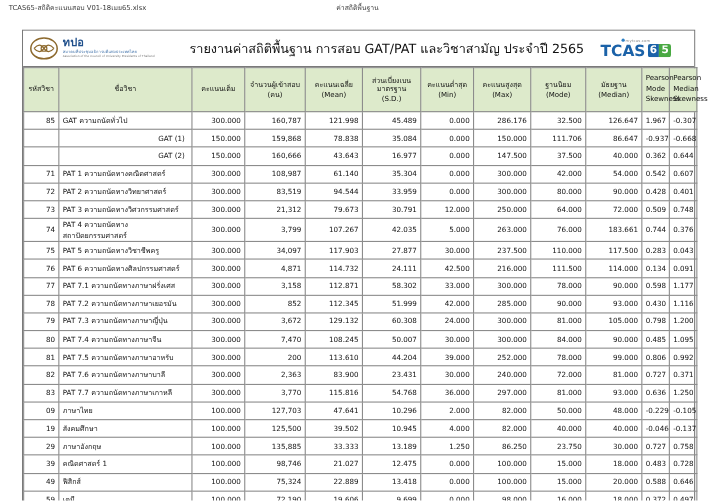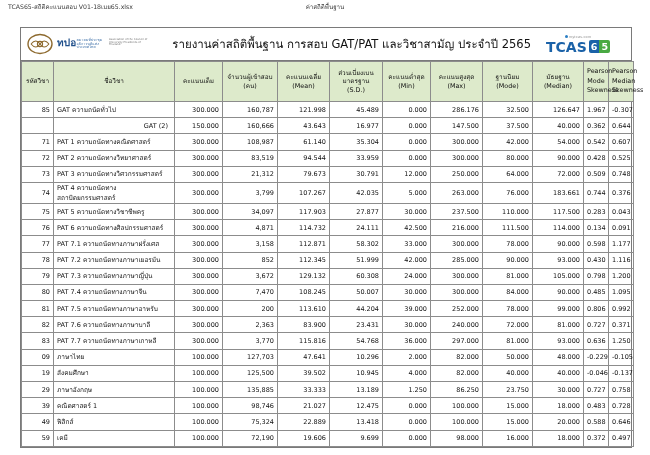--- a/index.html
+++ b/index.html
@@ -34,38 +34,38 @@
     background: #fff;
   }
   .logo-cell {
     width: 128px; height: 33px; display: flex; align-items: center;
     padding-left: 6px; gap: 4px; flex: 0 0 128px;
   }
   .nupo-mark {
     width: 26px; height: 22px; flex: 0 0 26px;
     display: flex; align-items: center; justify-content: center;
   }
-  .nupo-text { display: flex; flex-direction: row; justify-content: flex-start; line-height: 1; }
+  .nupo-text { display: flex; flex-direction: column; justify-content: flex-start; line-height: 1; }
   .nupo-th { font-size: 10px; font-weight: 700; color: #1f4f8b; letter-spacing: .2px; }
   .nupo-sub1 { font-size: 3.6px; color: #3b6ea8; margin-top: 1.4px; letter-spacing: .1px; }
   .nupo-sub2 { font-size: 2.6px; color: #6f6f6f; margin-top: 1px; letter-spacing: .05px; }
 
   .title-main {
     flex: 1 1 auto; text-align: right; font-size: 11.5px; color: #111;
     font-family: "DejaVu Sans", "Liberation Sans", sans-serif;
     white-space: nowrap;
   }
   .tcas-cell {
     width: 100px; flex: 0 0 100px; height: 33px;
     display: flex; flex-direction: column; align-items: center; justify-content: center;
     padding-right: 6px;
   }
   .tcas-tiny { font-size: 3.4px; color: #8a8a8a; letter-spacing: .2px; margin-bottom: 1px; display:flex; align-items:center; gap:1px;}
   .tcas-dot { width:3px;height:3px;border-radius:50%;background:#2c7fc4;display:inline-block;}
-  .tcas-row { display: flex; align-items: center; gap: 2px; }
+  .tcas-row { display: flex; align-items: flex-start; gap: 2px; }
   .tcas-word { font-size: 14px; font-weight: 700; color: #1b62a8; letter-spacing: 0px; line-height: 1; }
   .tcas-badge {
     display: flex; border-radius: 2px; overflow: hidden; line-height: 1;
     font-size: 9.5px; font-weight: 700; color: #fff;
   }
   .tcas-badge .b6 { background: #1b62a8; padding: 1.5px 2px; }
   .tcas-badge .b5 { background: #49a942; padding: 1.5px 2px; }
 
   
   table.stats {
@@ -196,20 +196,34 @@
             <td class="num">45.489</td>
             <td class="num">0.000</td>
             <td class="num">286.176</td>
             <td class="num">32.500</td>
             <td class="num">126.647</td>
             <td class="num">1.967</td>
             <td class="num">-0.307</td>
           </tr>
           <tr>
             <td class="c-code"></td>
+            <td class="c-name indent">GAT (1)</td>
+            <td class="num">150.000</td>
+            <td class="num">159,868</td>
+            <td class="num">78.838</td>
+            <td class="num">35.084</td>
+            <td class="num">0.000</td>
+            <td class="num">150.000</td>
+            <td class="num">111.706</td>
+            <td class="num">86.647</td>
+            <td class="num">-0.937</td>
+            <td class="num">-0.668</td>
+          </tr>
+          <tr>
+            <td class="c-code"></td>
             <td class="c-name indent">GAT (2)</td>
             <td class="num">150.000</td>
             <td class="num">160,666</td>
             <td class="num">43.643</td>
             <td class="num">16.977</td>
             <td class="num">0.000</td>
             <td class="num">147.500</td>
             <td class="num">37.500</td>
             <td class="num">40.000</td>
             <td class="num">0.362</td>
@@ -234,21 +248,21 @@
             <td class="c-name">PAT 2 ความถนัดทางวิทยาศาสตร์</td>
             <td class="num">300.000</td>
             <td class="num">83,519</td>
             <td class="num">94.544</td>
             <td class="num">33.959</td>
             <td class="num">0.000</td>
             <td class="num">300.000</td>
             <td class="num">80.000</td>
             <td class="num">90.000</td>
             <td class="num">0.428</td>
-            <td class="num">0.525</td>
+            <td class="num">0.401</td>
           </tr>
           <tr>
             <td class="c-code">73</td>
             <td class="c-name">PAT 3 ความถนัดทางวิศวกรรมศาสตร์</td>
             <td class="num">300.000</td>
             <td class="num">21,312</td>
             <td class="num">79.673</td>
             <td class="num">30.791</td>
             <td class="num">12.000</td>
             <td class="num">250.000</td>

